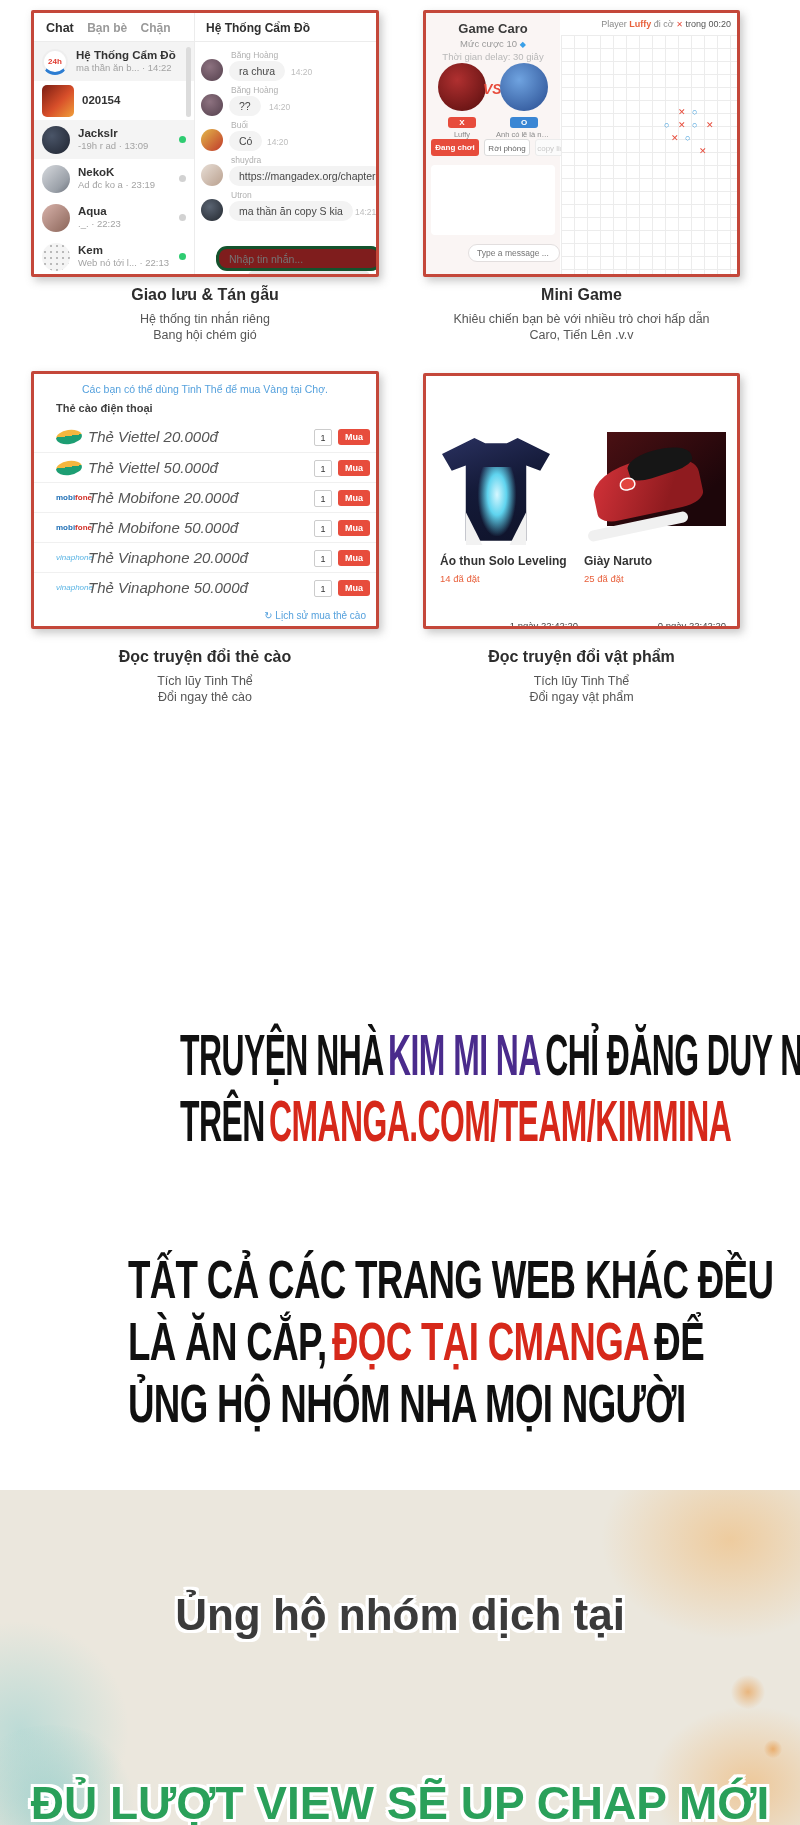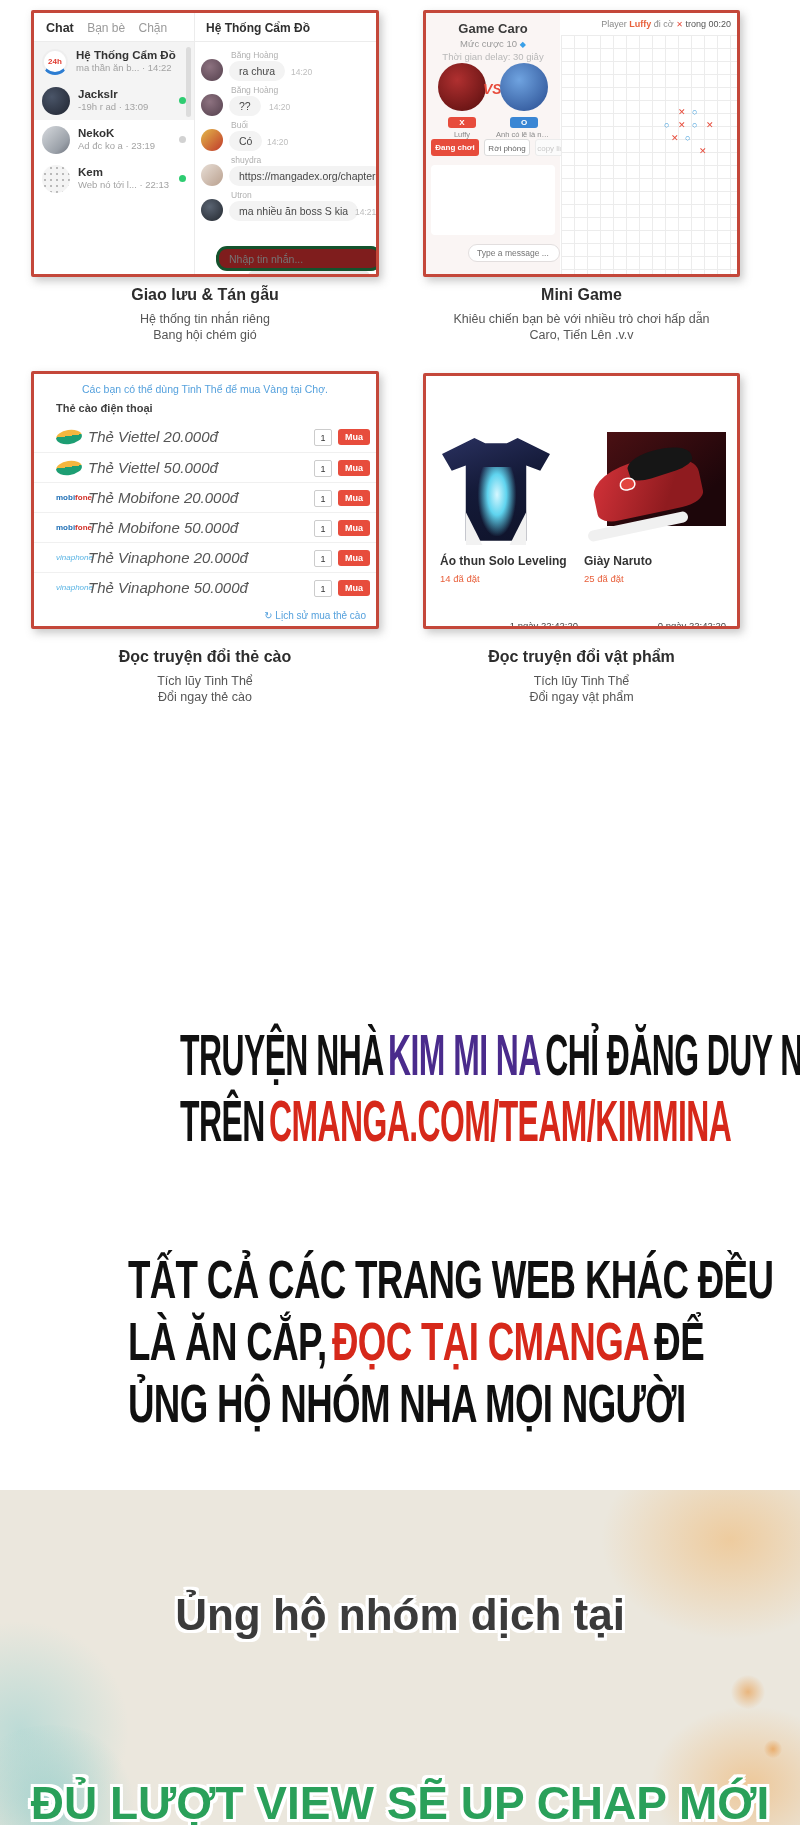--- a/index.html
+++ b/index.html
@@ -6,21 +6,21 @@
   .page{position:relative;width:800px;height:1825px;background:#fff;overflow:hidden;
         font-family:"Liberation Sans","DejaVu Sans",sans-serif;}
 
   
   .panel{position:absolute;background:#fff;border:3px solid #c4473a;border-radius:2px;
          box-shadow:3px 4px 8px rgba(110,110,110,.38);overflow:hidden;}
 
   
   .chat-panel{left:31px;top:10px;width:342px;height:261px;}
   .tabs{position:absolute;top:8px;left:12px;font-size:12px;color:#9a9a9a;}
-  .tabs .t{margin-right:10px;}
+  .tabs .t{margin-right:10px;font-weight:bold;}
   .tabs .t.active{color:#2f2f2f;font-weight:bold;font-size:12.5px;}
   .chat-right-title{position:absolute;top:8px;left:172px;font-size:12px;font-weight:bold;color:#2f2f2f;}
   .chat-hdiv{position:absolute;top:28px;left:0;right:0;height:1px;background:#ececec;}
   .chat-vdiv{position:absolute;top:0;bottom:0;left:160px;width:1px;background:#ececec;}
   .conv-list{position:absolute;top:29px;left:0;width:160px;bottom:0;}
   .conv{position:relative;height:39px;display:flex;align-items:center;padding-left:8px;box-sizing:border-box;}
   .conv.hl{background:#f4f4f4;}
   .avatar{width:28px;height:28px;border-radius:50%;flex:0 0 auto;margin-right:8px;position:relative;}
   .av-24h{background:#fff;border:2px solid #eee;width:26px;height:26px;display:flex;align-items:center;justify-content:center;
           font-size:8px;font-weight:bold;color:#e03a2f;box-sizing:border-box;border-bottom:3px solid #2d7dd2;}
@@ -180,33 +180,47 @@
     <div class="chat-vdiv"></div>
 
     <div class="conv-list">
       <div class="conv hl">
         <div class="avatar av-24h">24h</div>
         <div>
             <div class="conv-name">Hệ Thống Cẩm Đồ</div>
              <div class="conv-prev">ma thần ăn b... · 14:22</div>
           </div>
       </div>
+      <div class="conv">
+        <div class="avatar av-sq"></div>
+        <div>
+            <div class="conv-name">020154</div>
+          </div>
+      </div>
       <div class="conv hl">
         <div class="avatar av-dark"></div>
         <div>
             <div class="conv-name">Jackslr</div>
              <div class="conv-prev">-19h r ad · 13:09</div>
           </div>
         <span class="dot on"></span>
       </div>
       <div class="conv">
         <div class="avatar av-gray"></div>
         <div>
             <div class="conv-name">NekoK</div>
              <div class="conv-prev">Ad đc ko a · 23:19</div>
+          </div>
+        <span class="dot off"></span>
+      </div>
+      <div class="conv">
+        <div class="avatar av-pink"></div>
+        <div>
+            <div class="conv-name">Aqua</div>
+             <div class="conv-prev">._. · 22:23</div>
           </div>
         <span class="dot off"></span>
       </div>
       <div class="conv">
         <div class="avatar av-dot"></div>
         <div>
             <div class="conv-name">Kem</div>
              <div class="conv-prev">Web nó tới l... · 22:13</div>
           </div>
         <span class="dot on"></span>
@@ -229,21 +243,21 @@
       <span class="msg-av mav3" style="top:87px"></span>
       <span class="bubble" style="top:89px">Có</span>
       <span class="msg-time" style="top:95px;left:72px">14:20</span>
 
       <span class="msg-sender" style="top:113px">shuydra</span>
       <span class="msg-av mav4" style="top:122px"></span>
       <span class="bubble" style="top:124px">https://mangadex.org/chapter</span>
 
       <span class="msg-sender" style="top:148px">Utron</span>
       <span class="msg-av mav5" style="top:157px"></span>
-      <span class="bubble" style="top:159px">ma nhiều ăn boss S kia</span>
+      <span class="bubble" style="top:159px">ma thần ăn copy S kia</span>
       <span class="msg-time" style="top:165px;left:160px">14:21</span>
     </div>
     <input class="chat-input" placeholder="Nhập tin nhắn..." style="">
     <div class="under-bar"></div>
   </section>
 
   <section class="panel game-panel">
     <div class="g-left">
       <div class="g-title">Game Caro</div>
       <div class="g-bet">

